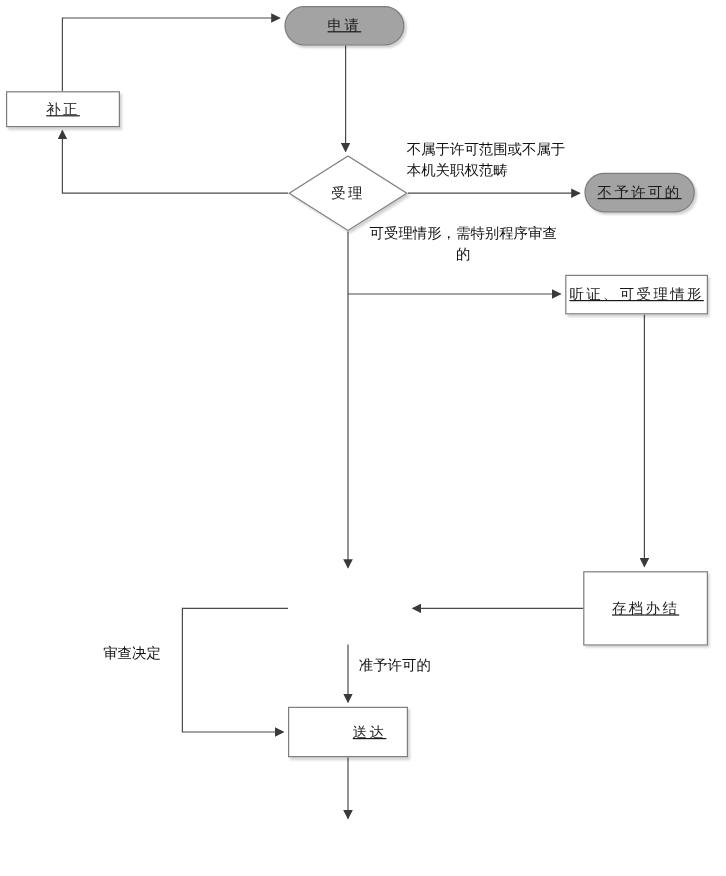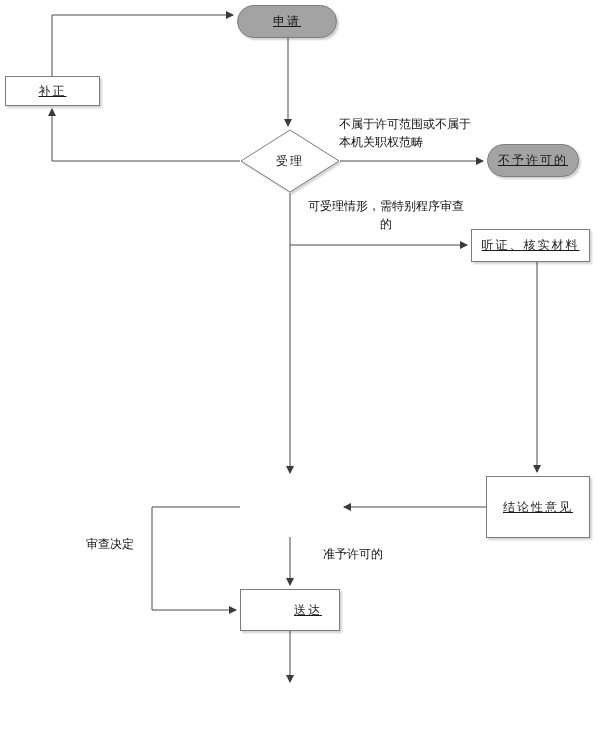--- a/index.html
+++ b/index.html
@@ -101,35 +101,35 @@
       <polygon points="50,1 99,32 50,63 1,32"></polygon>
     </svg>
     <span class="node-label">受理</span>
   </div>
 
   <div class="node stadium" style="left:487px; top:144px; width:92px; height:33px;">
     <span class="node-label">不予许可的</span>
   </div>
 
   <div class="node rect" style="left:471px; top:229px; width:119px; height:33px;">
-    <span class="node-label">听证、核实材料</span>
+    <span class="node-label">听证、可受理情形</span>
   </div>
 
   <div class="node rect" style="left:486px; top:476px; width:104px; height:62px;">
-    <span class="node-label">结论性意见</span>
+    <span class="node-label">存档办结</span>
   </div>
 
 
   <div class="node rect" style="left:240px; top:589px; width:100px; height:42px;padding-left:36px;">
     <span class="node-label">送达</span>
   </div>
 
 
 
   <div class="edge-label" style="left:339px; top:115px; width:136px;">不属于许可范围或不属于本机关职权范畴</div>
 
-  <div class="edge-label center" style="left:308px; top:197px; width:156px;">可受理情形，需特别程序审查的</div>
+  <div class="edge-label center" style="left:308px; top:185px; width:156px;">可受理情形，需特别程序审查的</div>
 
   <div class="edge-label nowrap" style="left:86px; top:535px;">审查决定</div>
 
-  <div class="edge-label nowrap" style="left:323px; top:545px;">准予许可的</div>
+  <div class="edge-label nowrap" style="left:299px; top:545px;">准予许可的</div>
 
 </div>
 
 </body></html>

